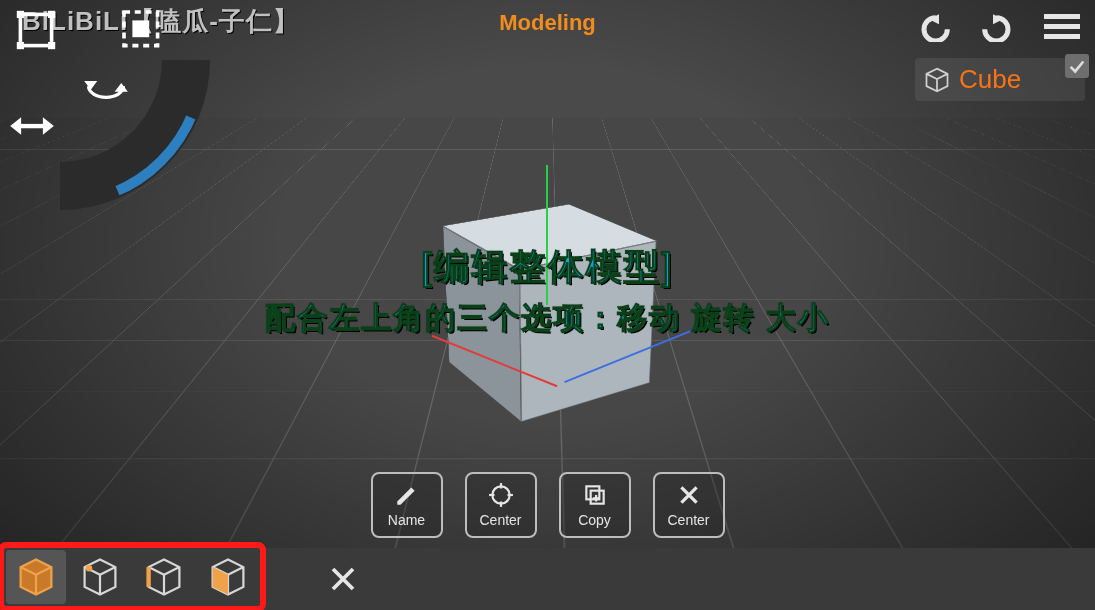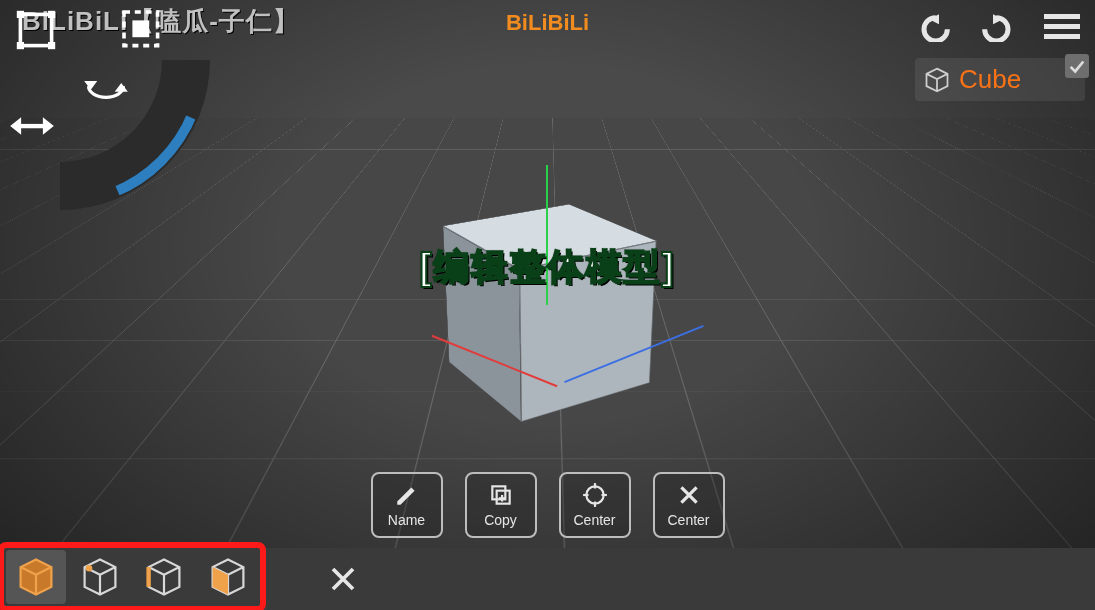--- a/index.html
+++ b/index.html
@@ -112,21 +112,21 @@
   .dial-scale { top:6px; left:118px; width:48px; height:48px; }
   .dial-rotate{ top:68px; left:82px; width:48px; height:36px; }
   .dial-pan   { top:108px; left:8px; width:48px; height:36px; }
 
   
   .caption {
     position:absolute; left:50%; top:243px; transform:translateX(-50%);
     text-align:center; pointer-events:none;
   }
   .cap-line {
-    color:#ffffff; font-weight:700;
+    color:#0ea5e9; font-weight:400;
     -webkit-text-stroke: 2px #0a4018;
     text-shadow: 0 0 2px #000, 2px 2px 0 #000;
     white-space:nowrap;
   }
   .cap1 { font-size:36px; letter-spacing:2px; }
   .cap2 { font-size:30px; letter-spacing:2px; margin-top:6px; }
 
   
   .action-bar {
     position:absolute; left:50%; bottom:72px; transform:translateX(-50%);
@@ -184,21 +184,21 @@
     <div class="axis-y"></div>
     <div class="axis-x"></div>
     <div class="axis-z"></div>
   </div>
 
   <div class="vignette"></div>
 </div>
 
 <div class="watermark">BiLiBiLi【嗑瓜-子仁】</div>
 
-<div class="header-title">BiLiBiLi</div>
+<div class="header-title">Modeling</div>
 
 <div class="top-right">
   <div class="tr-btn">
     <svg viewBox="0 0 48 32">
         <path d="M26 6 A14 14 0 1 0 40 20" fill="none" stroke="#e6e6e6" stroke-width="6"></path>
         <path d="M30 2 L18 8 L30 14 Z" fill="#e6e6e6"></path>
       </svg>
   </div>
   <div class="tr-btn">
     <svg viewBox="0 0 48 32">
@@ -256,47 +256,48 @@
     <svg viewBox="0 0 44 24">
       <path d="M10 12 L34 12" stroke="#fff" stroke-width="4"></path>
       <path d="M12 4 L2 12 L12 20 Z" fill="#fff"></path>
       <path d="M32 4 L42 12 L32 20 Z" fill="#fff"></path>
     </svg>
   </div>
 </div>
 
 <div class="caption">
   <div class="cap-line cap1">[编辑整体模型]</div>
+  <div class="cap-line cap2">配合左上角的三个选项：移动 旋转 大小</div>
 </div>
 
 <div class="action-bar">
   <div class="act-btn">
     <svg viewBox="0 0 24 24">
         <path d="M3 21 L6 21 L19 8 L16 5 L3 18 Z M16 5 L19 8" fill="#e6e6e6"></path>
       </svg>
     <span class="lbl">Name</span>
-  </div>
-  <div class="act-btn">
-    <svg viewBox="0 0 24 24">
-        <rect x="4" y="4" width="12" height="12" fill="none" stroke="#e6e6e6" stroke-width="2"></rect>
-        <rect x="8" y="8" width="12" height="12" fill="none" stroke="#e6e6e6" stroke-width="2"></rect>
-        <rect x="12" y="12" width="2" height="6" fill="#e6e6e6"></rect>
-        <rect x="10" y="14" width="6" height="2" fill="#e6e6e6"></rect>
-      </svg>
-    <span class="lbl">Copy</span>
   </div>
   <div class="act-btn">
     <svg viewBox="0 0 24 24">
         <circle cx="12" cy="12" r="8" fill="none" stroke="#e6e6e6" stroke-width="2"></circle>
         <line x1="12" y1="1" x2="12" y2="6" stroke="#e6e6e6" stroke-width="2"></line>
         <line x1="12" y1="18" x2="12" y2="23" stroke="#e6e6e6" stroke-width="2"></line>
         <line x1="1" y1="12" x2="6" y2="12" stroke="#e6e6e6" stroke-width="2"></line>
         <line x1="18" y1="12" x2="23" y2="12" stroke="#e6e6e6" stroke-width="2"></line>
       </svg>
     <span class="lbl">Center</span>
+  </div>
+  <div class="act-btn">
+    <svg viewBox="0 0 24 24">
+        <rect x="4" y="4" width="12" height="12" fill="none" stroke="#e6e6e6" stroke-width="2"></rect>
+        <rect x="8" y="8" width="12" height="12" fill="none" stroke="#e6e6e6" stroke-width="2"></rect>
+        <rect x="12" y="12" width="2" height="6" fill="#e6e6e6"></rect>
+        <rect x="10" y="14" width="6" height="2" fill="#e6e6e6"></rect>
+      </svg>
+    <span class="lbl">Copy</span>
   </div>
   <div class="act-btn">
     <svg viewBox="0 0 24 24">
         <path d="M5 5 L19 19 M19 5 L5 19" stroke="#e6e6e6" stroke-width="3"></path>
       </svg>
     <span class="lbl">Center</span>
   </div>
 </div>
 
 <div class="bottom-bar">

